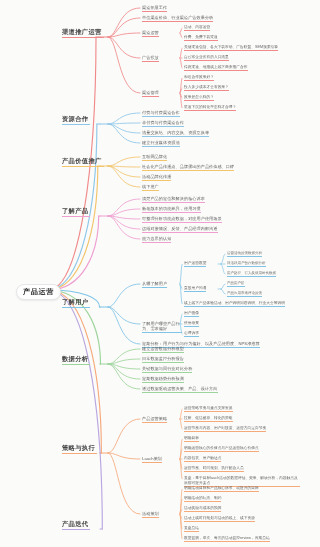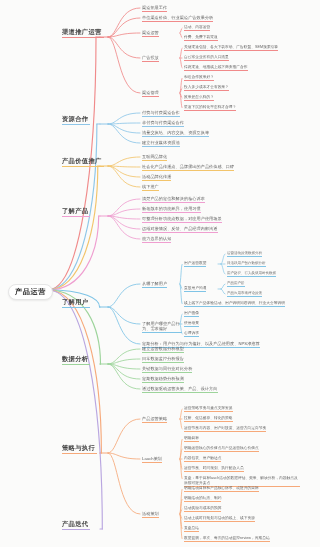--- a/index.html
+++ b/index.html
@@ -151,21 +151,21 @@
       <path d="M180,514 C181,514 181,489 182,489" fill="none" stroke="#f6a97a" stroke-width="0.75" stroke-linecap="round"></path>
       <path d="M180,514 C181,514 181,499 182,499" fill="none" stroke="#f6a97a" stroke-width="0.75" stroke-linecap="round"></path>
       <path d="M180,514 C181,514 181,509 182,509" fill="none" stroke="#f6a97a" stroke-width="0.75" stroke-linecap="round"></path>
       <path d="M180,514 C181,514 181,519 182,519" fill="none" stroke="#f6a97a" stroke-width="0.75" stroke-linecap="round"></path>
       <path d="M180,514 C181,514 181,529 182,529" fill="none" stroke="#f6a97a" stroke-width="0.75" stroke-linecap="round"></path>
       <path d="M180,514 C181,514 181,539 182,539" fill="none" stroke="#f6a97a" stroke-width="0.75" stroke-linecap="round"></path>
       <path d="M48,290 C86.3,290 102.3,409.5 102.3,529" fill="none" stroke="#b9a6e0" stroke-width="1.15" stroke-linecap="round"></path>
       <path d="M102.3,529 L100,529" fill="none" stroke="#b9a6e0" stroke-width="1.15" stroke-linecap="round"></path>
     </svg>
   <div id="nodes">
-      <div class="node root" style="left: 8px; top: 284px;">产品运营</div>
+      <div class="node root" style="left: 16px; top: 284px;">产品运营</div>
       <div class="node lvl1" style="left: 62px; top: 29px; border-bottom: 1.1px solid rgb(240, 138, 138); padding-right: 2px;">渠道推广运营</div>
       <div class="node lvl2 wrap" style="left: 142px; top: 5px; max-width: 152px; border-bottom: 0.7px solid rgb(240, 138, 138); color: rgb(92, 92, 92);">渠道拓展工作</div>
       <div class="node lvl2 wrap" style="left: 142px; top: 15px; max-width: 152px; border-bottom: 0.7px solid rgb(240, 138, 138); color: rgb(92, 92, 92);">单位渠道价值、行业渠道广告效果分析</div>
       <div class="node lvl2 wrap" style="left: 142px; top: 30px; max-width: 40px; border-bottom: 0.7px solid rgb(240, 138, 138); color: rgb(92, 92, 92);">渠道运营</div>
       <div class="node lvl3 wrap" style="left: 184px; top: 25px; max-width: 118px; border-bottom: 0.6px solid rgb(240, 138, 138);">活动、内容运营</div>
       <div class="node lvl3 wrap" style="left: 184px; top: 35px; max-width: 118px; border-bottom: 0.6px solid rgb(240, 138, 138);">付费、免费下载渠道</div>
       <div class="node lvl2 wrap" style="left: 142px; top: 55px; max-width: 40px; border-bottom: 0.7px solid rgb(240, 138, 138); color: rgb(92, 92, 92);">广告投放</div>
       <div class="node lvl3 wrap" style="left: 184px; top: 45px; max-width: 118px; border-bottom: 0.6px solid rgb(240, 138, 138);">关键渠道包括、各大下载市场、广告联盟、SEM搜索引擎</div>
       <div class="node lvl3 wrap" style="left: 184px; top: 55px; max-width: 118px; border-bottom: 0.6px solid rgb(240, 138, 138);">自己家企业所有的入口流量</div>
       <div class="node lvl3 wrap" style="left: 184px; top: 65px; max-width: 118px; border-bottom: 0.6px solid rgb(240, 138, 138);">传统渠道、地推线上线下商务推广合作</div>

